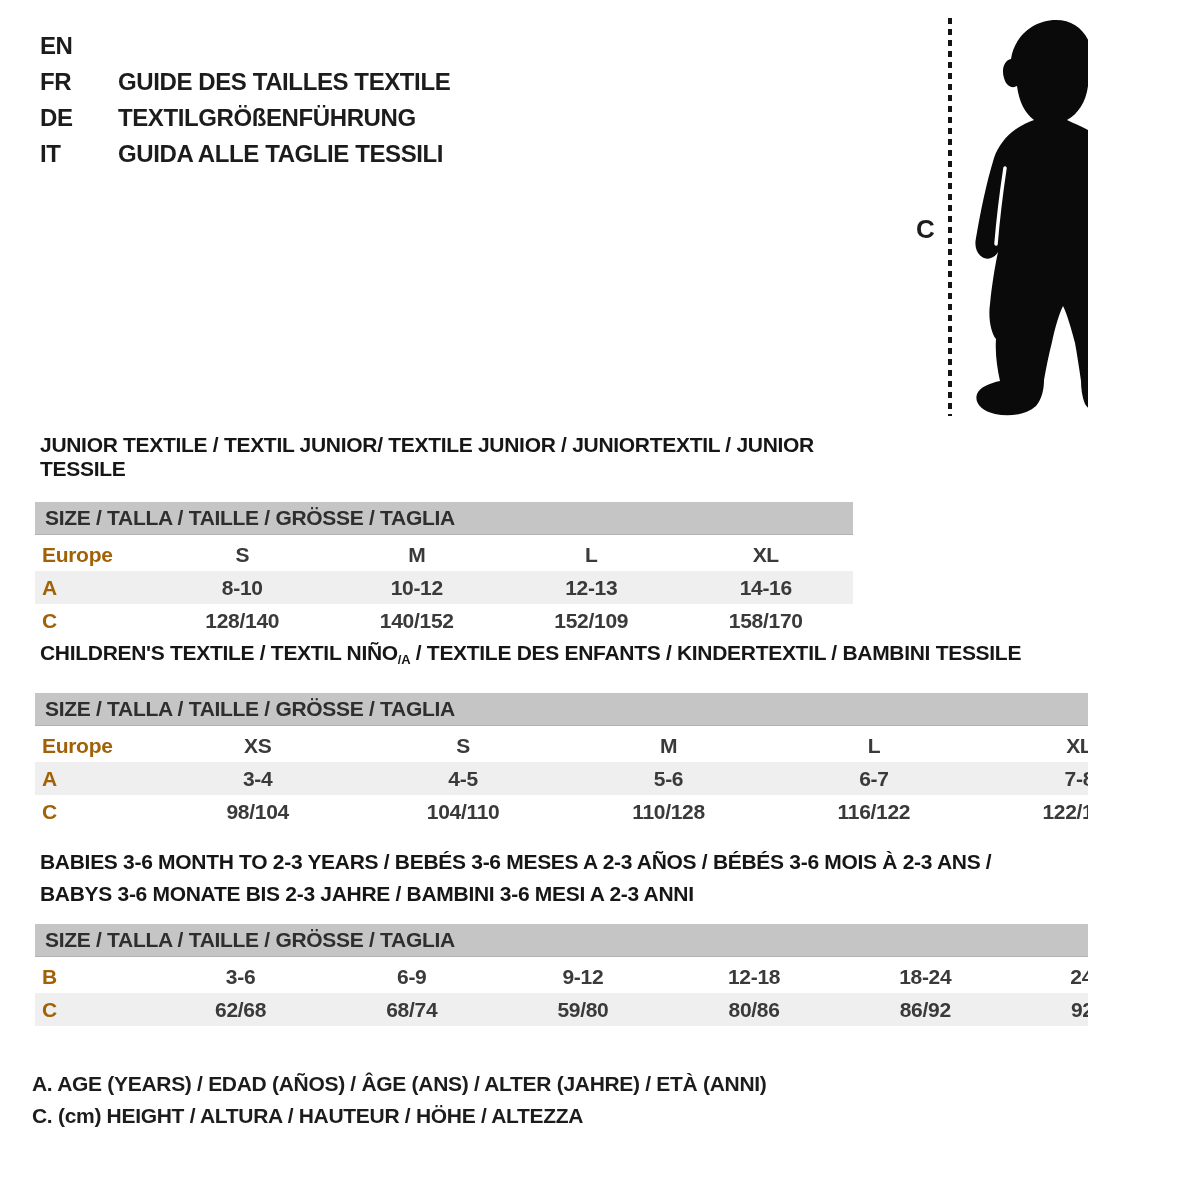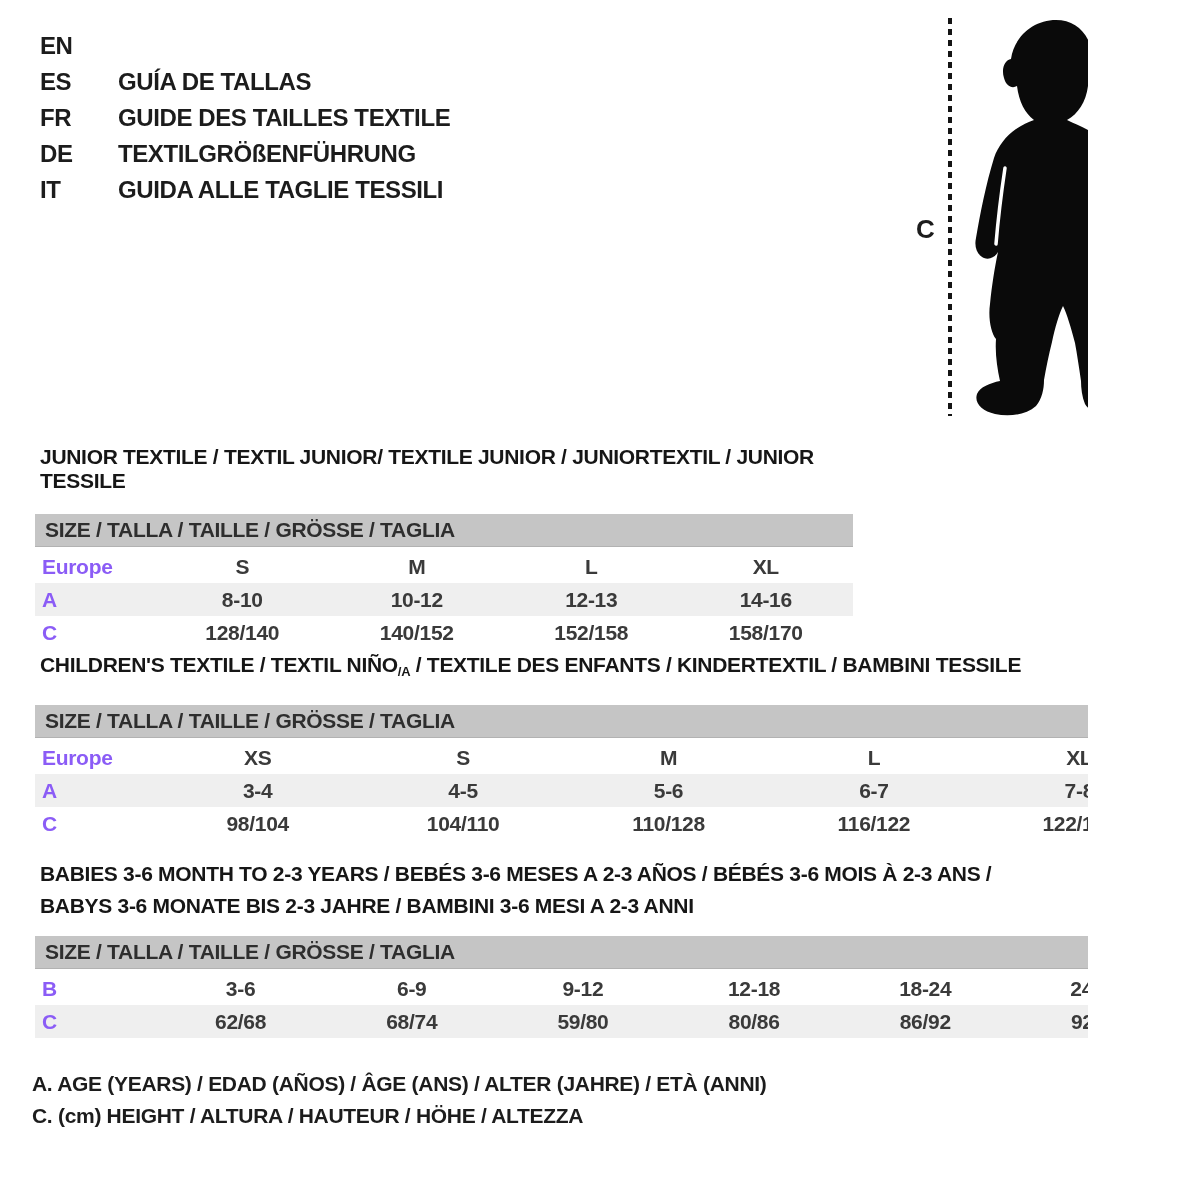--- a/index.html
+++ b/index.html
@@ -21,56 +21,52 @@
     position: absolute; left: 948px; top: 18px; width: 4px; height: 398px;
     background: repeating-linear-gradient(to bottom, #141414 0 6px, transparent 6px 11px);
   }
   .silhouette { position: absolute; left: 964px; top: 16px; }
 
   
   .sec { position: absolute; left: 35px; }
   .sec-junior   { top: 433px; width: 818px; }
   .sec-children { top: 641px; width: 1147px; }
   .sec-babies   { top: 846px; width: 1147px; }
-  .sec-title { margin: 12px 0 0 5px; font-size: 21px; line-height: 24px; letter-spacing: -0.3px; color: #161616; font-weight: 700; }
+  .sec-title { margin: 0 0 0 5px; font-size: 21px; line-height: 24px; letter-spacing: -0.3px; color: #161616; font-weight: 700; }
   .sec-babies .sec-title { line-height: 32px; }
   .title-sub { font-size: 13px; vertical-align: -4px; }
 
   .size-bar {
     margin-top: 21px; height: 33px; background: #c5c5c5; border-bottom: 1px solid #b2b2b2;
     display: flex; align-items: center; padding-left: 10px;
     font-size: 21px; letter-spacing: -0.3px; color: #2e2e2e;
   }
   .sec-babies .size-bar { margin-top: 14px; }
 
   .tbody { margin-top: 3px; }
   .trow { height: 33px; display: grid; align-items: center; font-size: 21px; letter-spacing: -0.3px; }
   .cols-4 { grid-template-columns: 120px repeat(4, 1fr); }
   .cols-5 { grid-template-columns: 120px repeat(5, 1fr); }
   .cols-6 { grid-template-columns: 120px repeat(6, 1fr); }
   .shaded { background: #efefef; }
-  .tlabel { padding-left: 7px; color: #8b5cf6; }
+  .tlabel { padding-left: 7px; color: #a16207; }
   .cell { text-align: center; color: #3a3a3a; }
 
   
   .legend { position: absolute; left: 32px; top: 1068px; }
   .legend-line { height: 32px; display: flex; align-items: center; font-size: 21px; letter-spacing: -0.3px; }
 </style>
 </head>
 <body>
 
 <div class="page">
 
   <div class="langs">
     <div class="lang-row">
       <span class="lang-code">EN</span>
-    </div>
-    <div class="lang-row">
-      <span class="lang-code">ES</span>
-      <span class="lang-label">GUÍA DE TALLAS</span>
     </div>
     <div class="lang-row">
       <span class="lang-code">FR</span>
       <span class="lang-label">GUIDE DES TAILLES TEXTILE</span>
     </div>
     <div class="lang-row">
       <span class="lang-code">DE</span>
       <span class="lang-label">TEXTILGRÖßENFÜHRUNG</span>
     </div>
     <div class="lang-row">
@@ -141,21 +137,21 @@
         <div class="tlabel">A</div>
         <div class="cell">8-10</div>
         <div class="cell">10-12</div>
         <div class="cell">12-13</div>
         <div class="cell">14-16</div>
       </div>
       <div class="trow cols-4">
         <div class="tlabel">C</div>
         <div class="cell">128/140</div>
         <div class="cell">140/152</div>
-        <div class="cell">152/158</div>
+        <div class="cell">152/109</div>
         <div class="cell">158/170</div>
       </div>
     </div>
   </div>
 
   <div class="sec sec-children">
     <h2 class="sec-title"><span>CHILDREN'S TEXTILE / TEXTIL NIÑO</span><span class="title-sub">/A</span><span> / TEXTILE DES ENFANTS / KINDERTEXTIL / BAMBINI TESSILE</span></h2>
     <div class="size-bar">
       <span>SIZE / TALLA / TAILLE / GRÖSSE / TAGLIA</span>
     </div>

